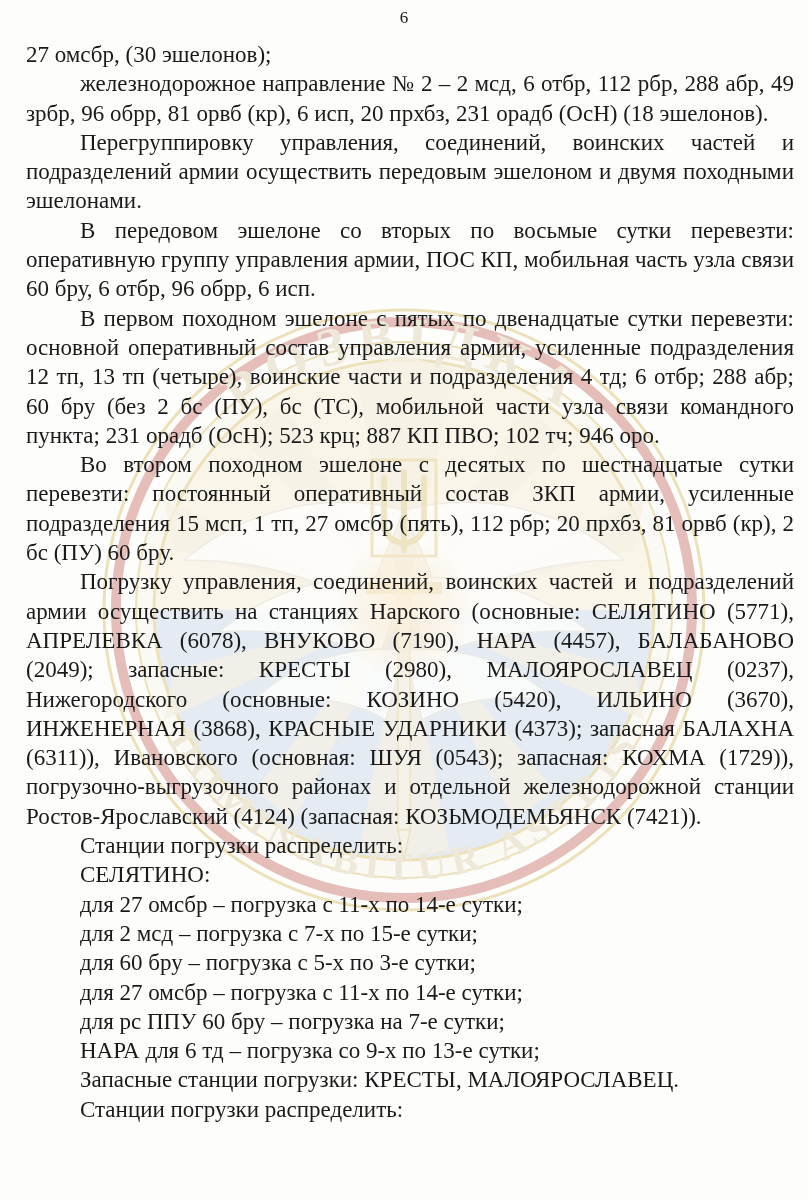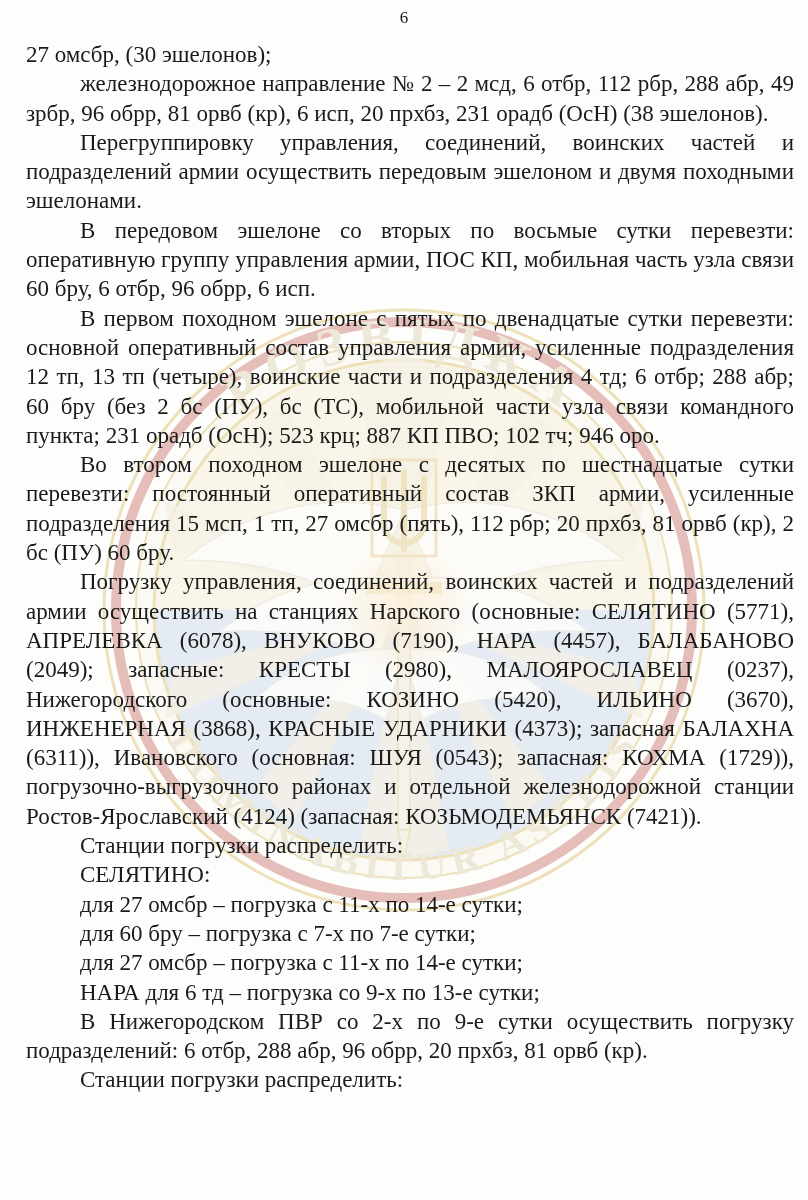--- a/index.html
+++ b/index.html
@@ -130,29 +130,31 @@
       <text font-family="'Liberation Serif', serif" font-size="40" font-weight="bold" fill="#cdbb8e" letter-spacing="7">
         <textPath href="#arcBottom" startOffset="50%" text-anchor="middle">DOMINABITUR ASTRIS</textPath>
       </text>
     </svg>
   </div>
 
   <div class="page-number">6</div>
 
   <div class="body-text">
     <p class="para noindent">27 омсбр, (30 эшелонов);</p>
-    <p class="para">железнодорожное направление № 2 – 2 мсд, 6 отбр, 112 рбр, 288 абр, 49 зрбр, 96 обрр, 81 орвб (кр), 6 исп, 20 прхбз, 231 орадб (ОсН) (38 эшелонов).</p>
+    <p class="para">железнодорожное направление № 2 – 2 мсд, 6 отбр, 112 рбр, 288 абр, 49 зрбр, 96 обрр, 81 орвб (кр), 6 исп, 20 прхбз, 231 орадб (ОсН) (18 эшелонов).</p>
     <p class="para">Перегруппировку управления, соединений, воинских частей и подразделений армии осуществить передовым эшелоном и двумя походными эшелонами.</p>
     <p class="para">В передовом эшелоне со вторых по восьмые сутки перевезти: оперативную группу управления армии, ПОС КП, мобильная часть узла связи 60 бру, 6 отбр, 96 обрр, 6 исп.</p>
     <p class="para">В первом походном эшелоне с пятых по двенадцатые сутки перевезти: основной оперативный состав управления армии, усиленные подразделения 12 тп, 13 тп (четыре), воинские части и подразделения 4 тд; 6 отбр; 288 абр; 60 бру (без 2 бс (ПУ), бс (ТС), мобильной части узла связи командного пункта; 231 орадб (ОсН); 523 крц; 887 КП ПВО; 102 тч; 946 оро.</p>
     <p class="para">Во втором походном эшелоне с десятых по шестнадцатые сутки перевезти: постоянный оперативный состав ЗКП армии, усиленные подразделения 15 мсп, 1 тп, 27 омсбр (пять), 112 рбр; 20 прхбз, 81 орвб (кр), 2 бс (ПУ) 60 бру.</p>
     <p class="para">Погрузку управления, соединений, воинских частей и подразделений армии осуществить на станциях Нарского (основные: СЕЛЯТИНО (5771), АПРЕЛЕВКА (6078), ВНУКОВО (7190), НАРА (4457), БАЛАБАНОВО (2049); запасные: КРЕСТЫ (2980), МАЛОЯРОСЛАВЕЦ (0237), Нижегородского (основные: КОЗИНО (5420), ИЛЬИНО (3670), ИНЖЕНЕРНАЯ (3868), КРАСНЫЕ УДАРНИКИ (4373); запасная БАЛАХНА (6311)), Ивановского (основная: ШУЯ (0543); запасная: КОХМА (1729)), погрузочно-выгрузочного районах и отдельной железнодорожной станции Ростов-Ярославский (4124) (запасная: КОЗЬМОДЕМЬЯНСК (7421)).</p>
     <p class="para sub">Станции погрузки распределить:</p>
     <p class="para sub">СЕЛЯТИНО:</p>
     <p class="para sub">для 27 омсбр – погрузка с 11-х по 14-е сутки;</p>
-    <p class="para sub">для 60 бру – погрузка с 7-х по 7-е сутки;</p>
+    <p class="para sub">для 2 мсд – погрузка с 7-х по 15-е сутки;</p>
+    <p class="para sub">для 60 бру – погрузка с 5-х по 3-е сутки;</p>
     <p class="para sub">для 27 омсбр – погрузка с 11-х по 14-е сутки;</p>
+    <p class="para sub">для рс ППУ 60 бру – погрузка на 7-е сутки;</p>
     <p class="para sub">НАРА для 6 тд – погрузка со 9-х по 13-е сутки;</p>
-    <p class="para">В Нижегородском ПВР со 2-х по 9-е сутки осуществить погрузку подразделений: 6 отбр, 288 абр, 96 обрр, 20 прхбз, 81 орвб (кр).</p>
+    <p class="para sub">Запасные станции погрузки: КРЕСТЫ, МАЛОЯРОСЛАВЕЦ.</p>
     <p class="para sub">Станции погрузки распределить:</p>
   </div>
 
 </div>
 
 </body></html>

